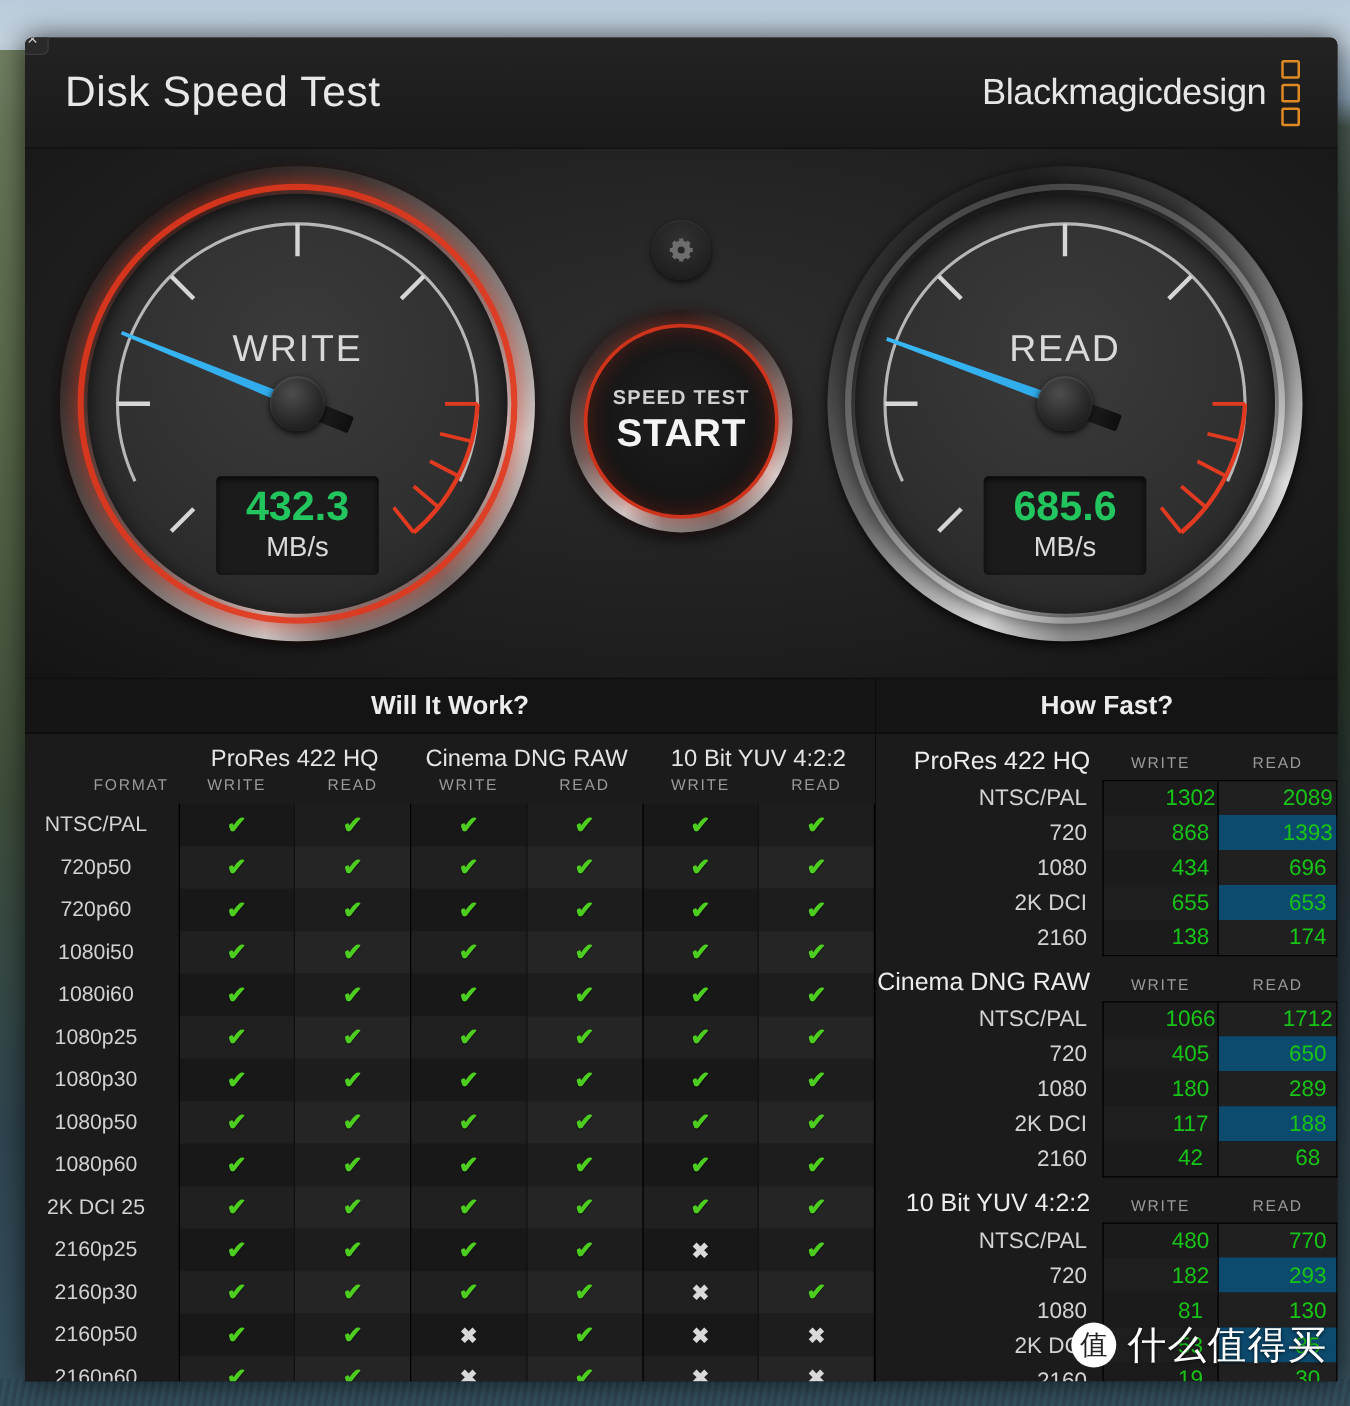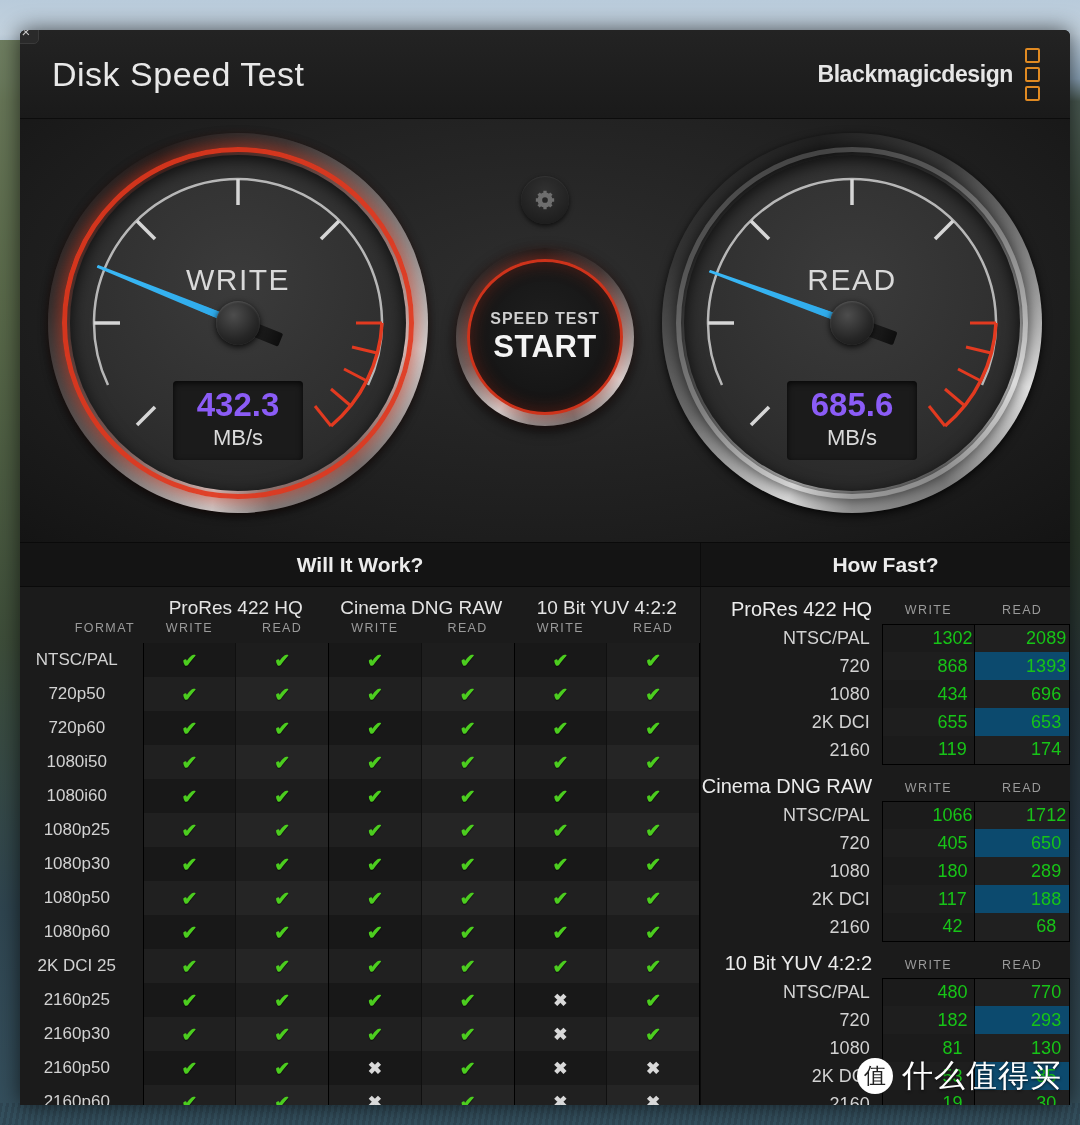--- a/index.html
+++ b/index.html
@@ -57,21 +57,21 @@
     padding: 0 30px 0 32px;
     position: relative;
   }
   .app-title {
     font-size: 34px; font-weight: 300; color: #e8e8e8;
     letter-spacing: .5px;
   }
   .brand {
     margin-left: auto; display: flex; align-items: center; gap: 12px;
   }
-  .brand-text { font-size: 23px; color: #e6e6e6; font-weight: 700; letter-spacing: -.4px; }
+  .brand-text { font-size: 29px; color: #e6e6e6; font-weight: 400; letter-spacing: -.4px; }
   .brand-logo { display:flex; flex-direction:column; gap:4px; }
   .brand-logo i {
     display:block; width:15px; height:15px;
     border:2px solid #e08a22; border-radius:2px;
   }
 
   
   .gauges {
     height: 425px;
     position: relative;
@@ -126,21 +126,21 @@
   .gauge-label {
     position:absolute; top: 108px; left:0; right:0; text-align:center;
     font-size: 30px; color: #d9d9d9; letter-spacing: 1.5px; font-weight: 400;
   }
   .readout {
     position:absolute; left:50%; transform:translateX(-50%);
     top: 226px; width: 130px; padding: 7px 0 9px;
     background: #1b1b1b; border-radius: 4px; text-align:center;
     box-shadow: inset 0 2px 6px rgba(0,0,0,.8);
   }
-  .readout .val { font-size: 33px; font-weight: 700; color: #8b5cf6; line-height: 1; }
+  .readout .val { font-size: 33px; font-weight: 700; color: #22c55e; line-height: 1; }
   .readout .unit { font-size: 22px; color: #dadada; margin-top: 4px; }
 
   .needle {
     position:absolute; left:50%; top:50%;
     width: 0; height: 0; z-index: 5;
   }
   .needle .arm {
     position:absolute; left:0; top:-4px;
     width: 152px; height: 8px;
     background: linear-gradient(to right, #2ea8e8 0%, #36b4f2 70%, #3ab8f6 100%);
@@ -590,21 +590,21 @@
               <td class="num">434</td>
               <td class="num rdc last">696</td>
             </tr>
             <tr class="hf-row alt">
               <td class="lbl">2K DCI</td>
               <td class="num">655</td>
               <td class="num rdc last">653</td>
             </tr>
             <tr class="hf-row botline">
               <td class="lbl">2160</td>
-              <td class="num">119</td>
+              <td class="num">138</td>
               <td class="num rdc last">174</td>
             </tr>
             <tr class="hf-title">
               <td>Cinema DNG RAW</td>
               <td class="hw">WRITE</td>
               <td class="hw">READ</td>
             </tr>
             <tr class="hf-row topline">
               <td class="lbl">NTSC/PAL</td>
               <td class="num">1066</td>

